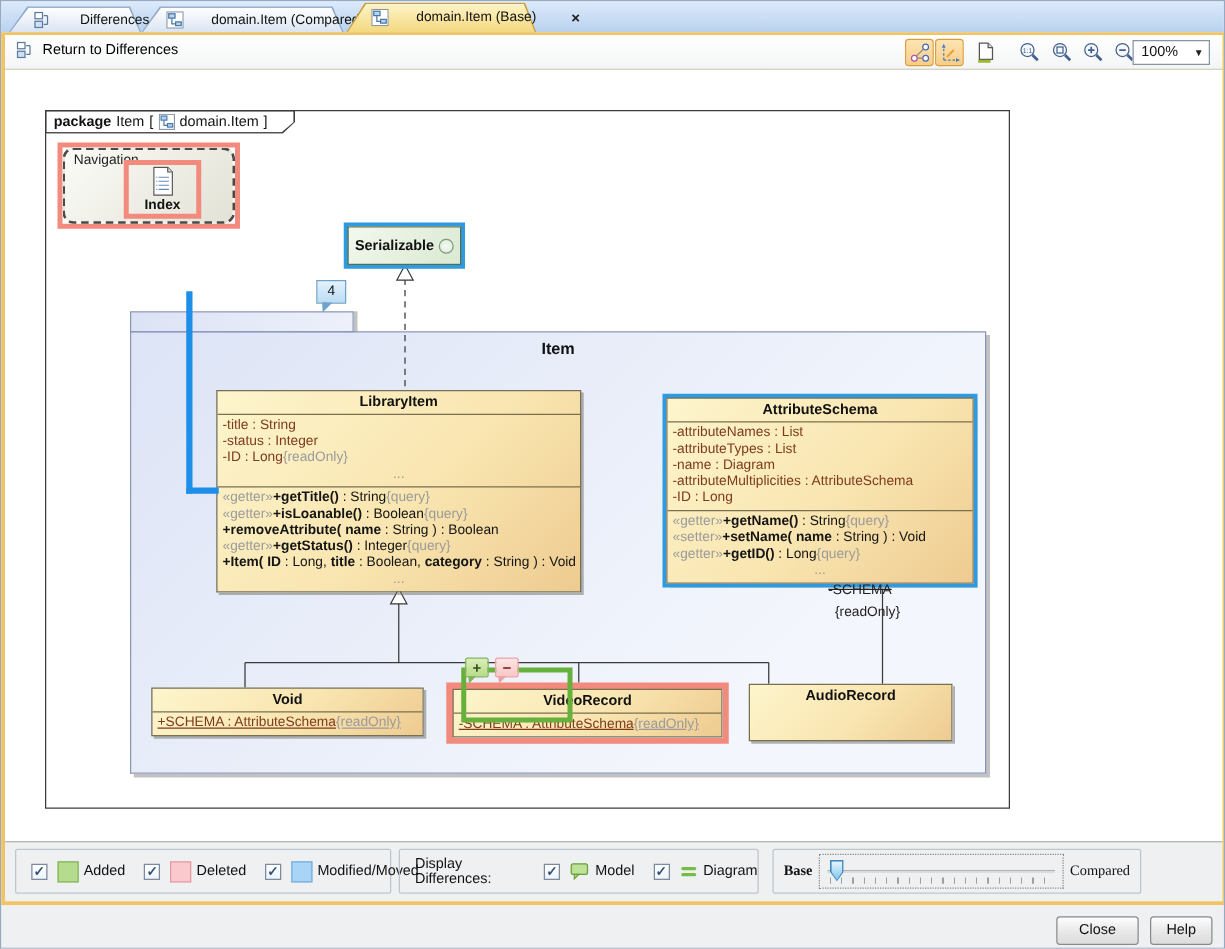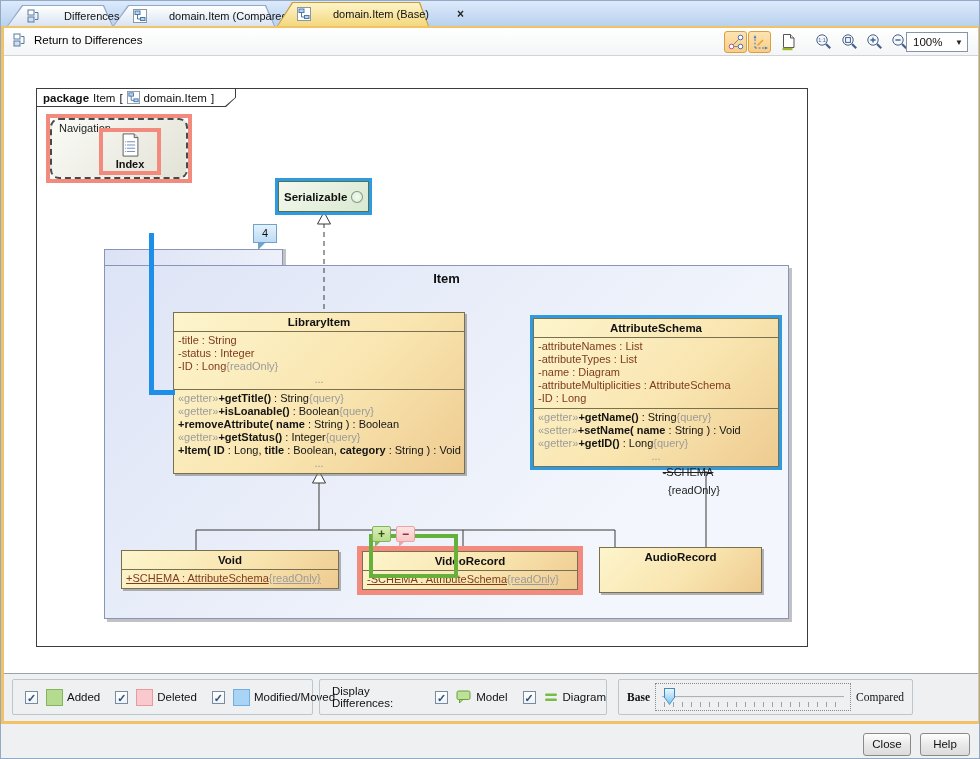--- a/index.html
+++ b/index.html
@@ -132,21 +132,21 @@
   #slider-thumb .shape{inset:0;background:#3f87bd;}
   #slider-thumb .fill{inset:1px;background:linear-gradient(#e9f7ff,#7fc4ee);}
   #slider-ticks{position:absolute;left:8px;right:8px;bottom:3px;height:5px;
     background-image:repeating-linear-gradient(to right,#9aa0a6 0 1px,transparent 1px 9px);}
   .slider-end{font-size:11.5px;}
   
   #footer{position:absolute;left:0;top:723px;width:980px;height:36px;background:#eef0f1;}
   .btn{position:absolute;top:9px;height:23px;font-size:11.5px;text-align:center;
     background:linear-gradient(#fefefe,#e9e9e9 50%,#dcdcdc);border:1px solid #8a8a8a;
     border-radius:3px;line-height:21px;cursor:pointer;}
-  #btn-close{right:70px;width:48px;}
+  #btn-close{right:70px;width:66px;}
   #btn-help{right:11px;width:50px;}
   svg{display:block;}
 </style>
 </head>
 <body>
 
 <div id="root">
 
   <div id="tabbar">
     <div class="tab" id="tab-differences">

